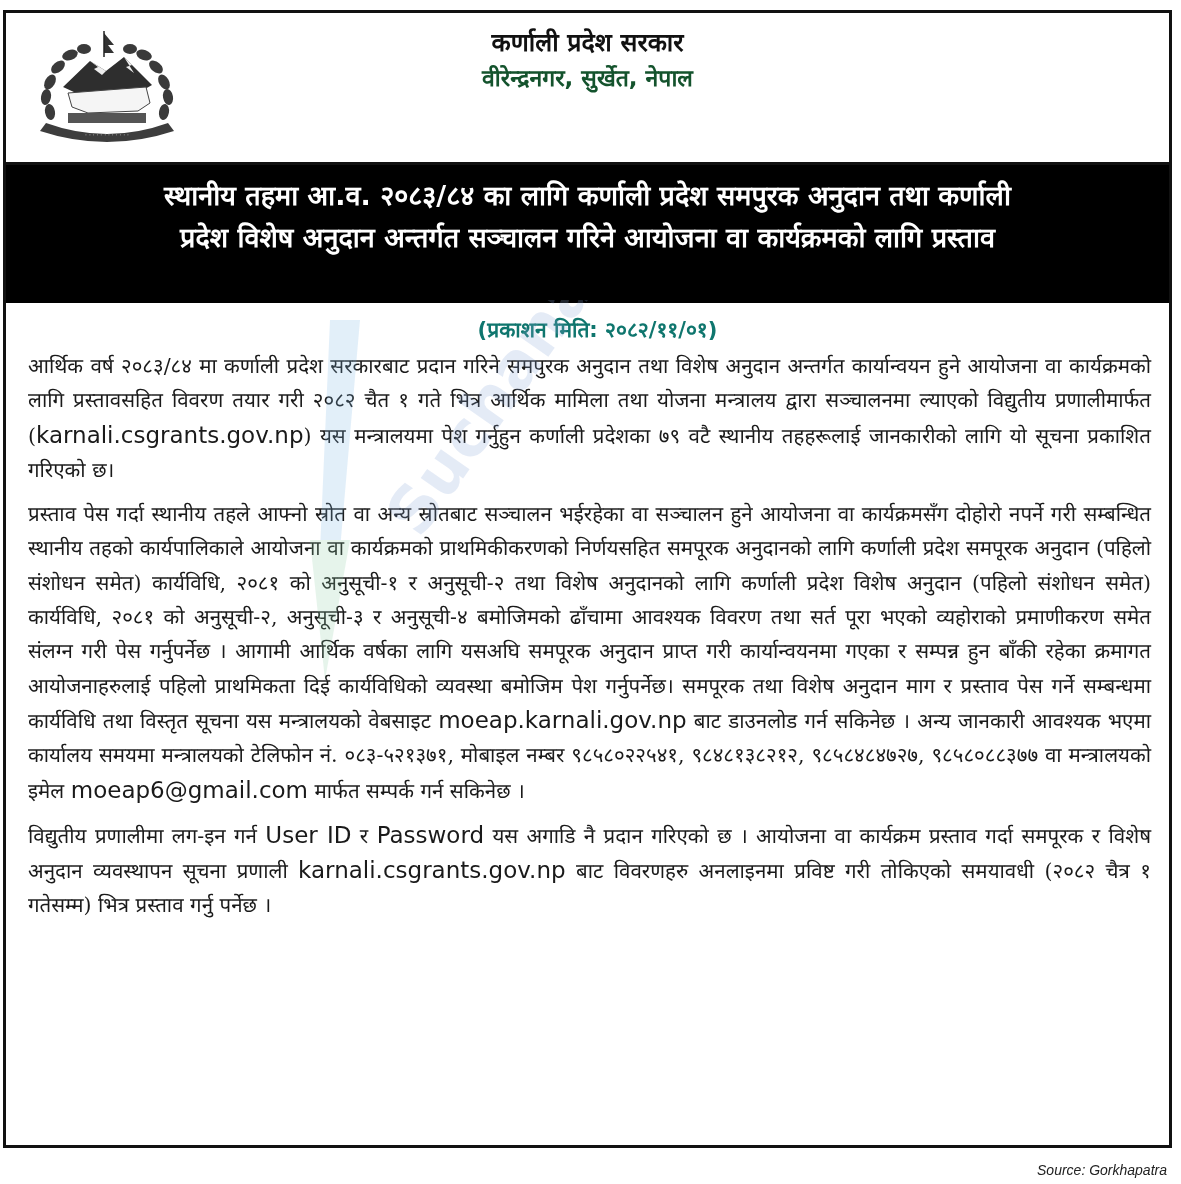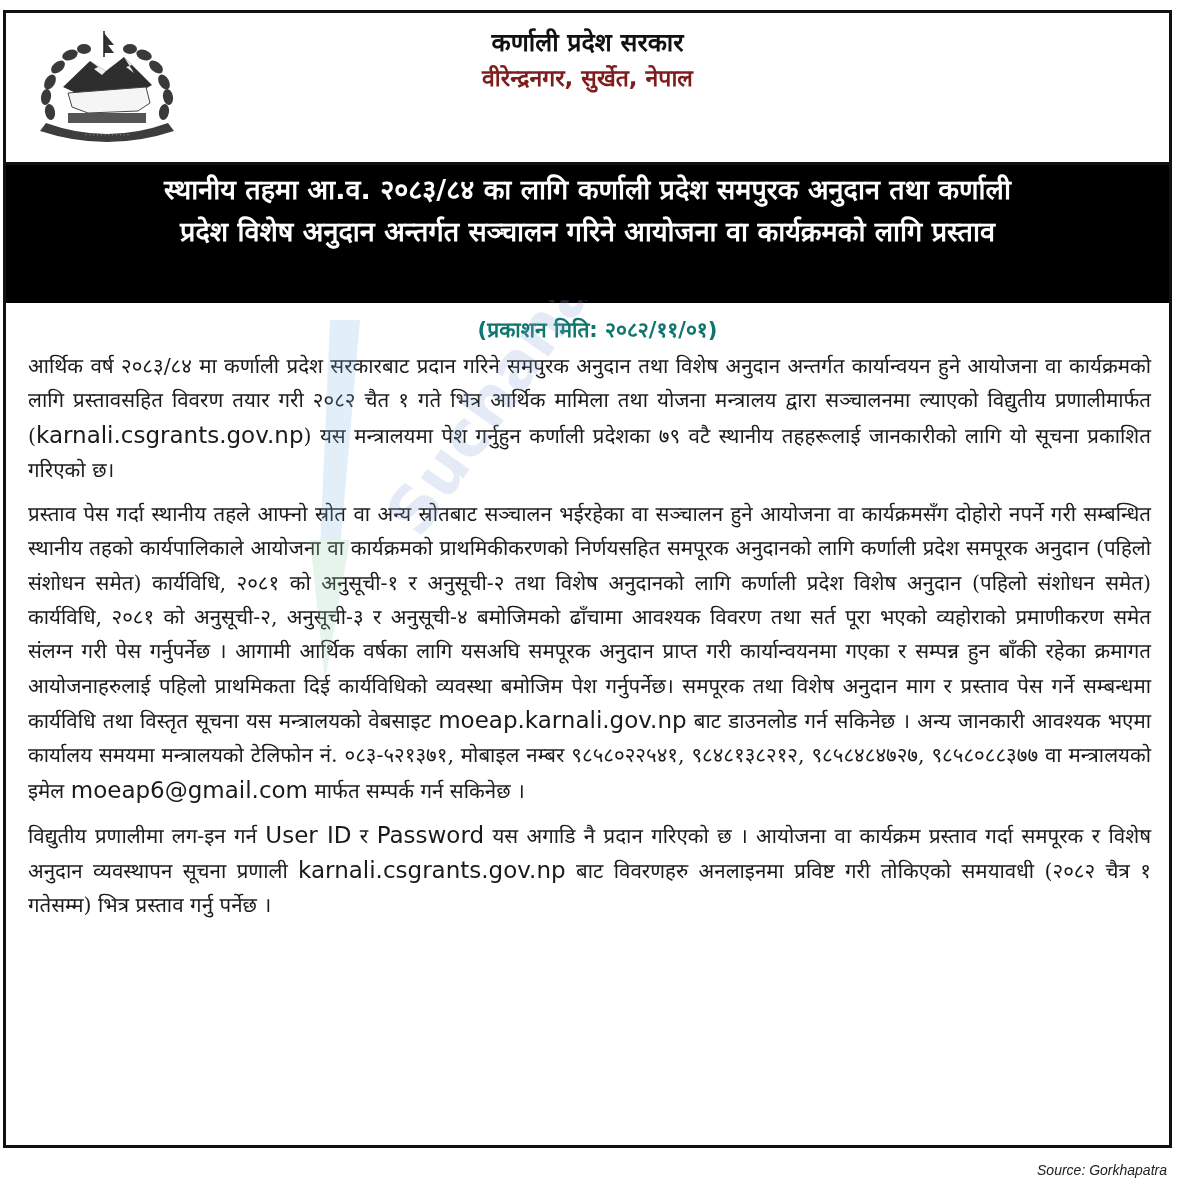--- a/index.html
+++ b/index.html
@@ -10,23 +10,23 @@
     }
     .header {
       position: relative; height: 152px; border-bottom: 3px solid #111; box-sizing: border-box;
     }
     .emblem {
       position: absolute; left: 22px; top: 14px; width: 158px; height: 120px;
     }
     .header-text { position: absolute; left: 190px; right: 190px; top: 12px; text-align: center; }
     .h-gov { font-size: 25px; font-weight: bold; line-height: 36px; color: #111; }
     .h-ministry { font-size: 34px; font-weight: bold; line-height: 46px; color: #111; letter-spacing: 0.5px; }
-    .h-address { font-size: 23px; font-weight: bold; line-height: 34px; color: #7f1d1d; }
+    .h-address { font-size: 23px; font-weight: bold; line-height: 34px; color: #14532d; }
     .title-band {
-      background: #000; color: #fff; text-align: center; padding: 4px 18px 12px;
+      background: #000; color: #fff; text-align: center; padding: 10px 18px 12px;
       font-weight: bold; font-size: 27px; line-height: 42px; height: 138px; box-sizing: border-box;
     }
     .pub-date { text-align: center; font-weight: bold; font-size: 21px; line-height: 30px; margin-top: 12px; color: #0f766e; margin-left: 20px; }
     .body { padding: 4px 18px 0 22px; }
     .para {
       font-family: "DejaVu Serif", serif; font-size: 20.5px; line-height: 34.3px; text-align: justify;
       text-align-last: left; margin: 0 0 10px 0; color: #1a1a1a;
     }
     .para .latin { font-family: "DejaVu Sans", sans-serif; font-size: 23px; }
     .source {

